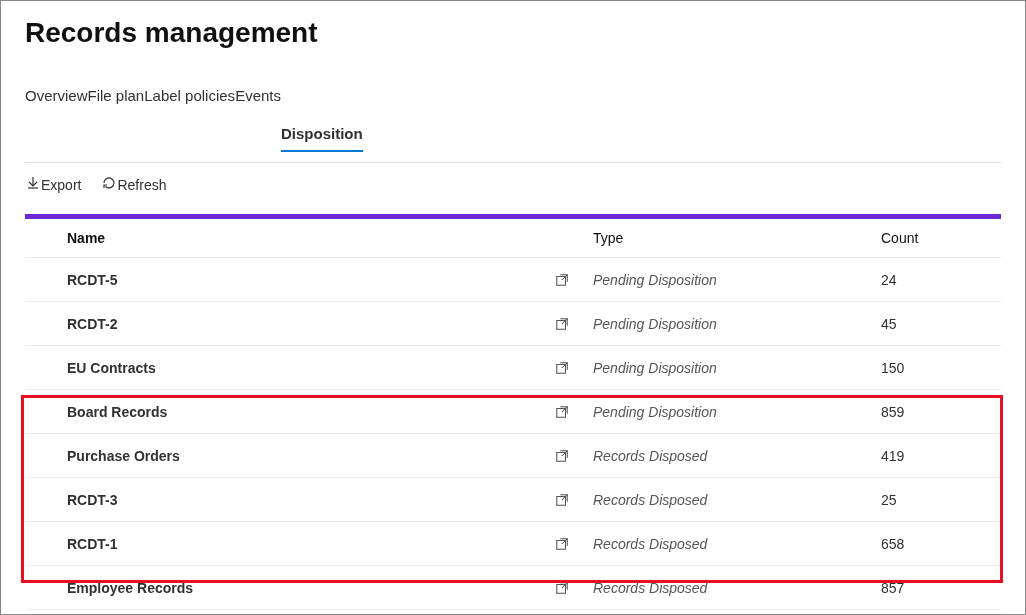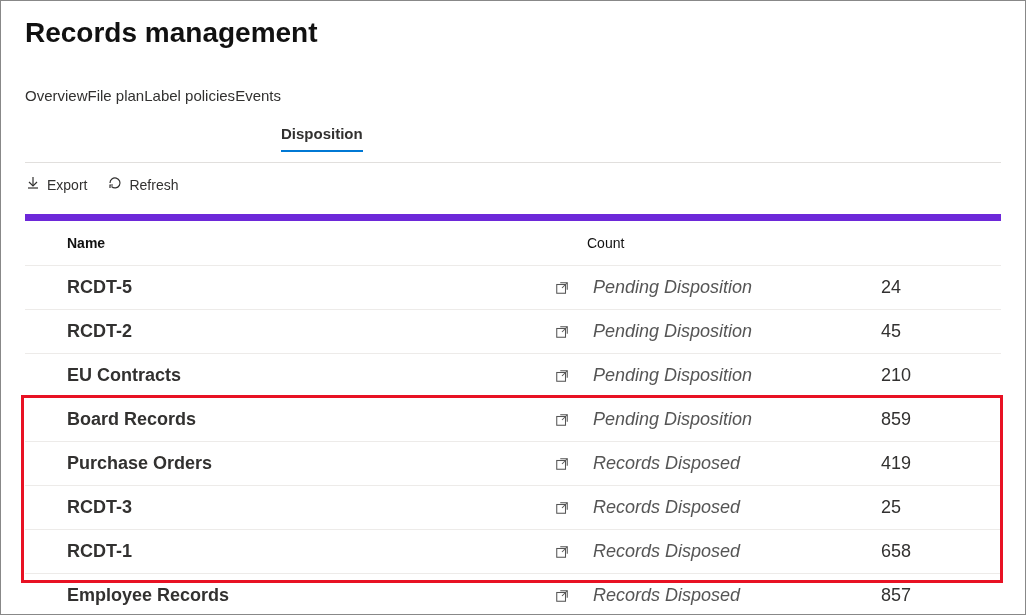--- a/index.html
+++ b/index.html
@@ -51,42 +51,41 @@
     display: flex;
     align-items: center;
     gap: 20px;
     font-size: 14px;
     margin-bottom: 20px;
     color: #323130;
   }
   .toolbar-btn {
     display: inline-flex;
     align-items: center;
-    gap: 6px;
     cursor: pointer;
   }
   .toolbar-btn svg { width: 16px; height: 16px; }
   .grid {
     width: 100%;
   }
   .grid-header, .grid-row {
     display: grid;
     grid-template-columns: 42px 470px 50px 1fr 120px;
     align-items: center;
     border-bottom: 1px solid #edebe9;
   }
   .grid-header {
     font-weight: 600;
     font-size: 14px;
     color: #111;
-    height: 52px;
-    border-top: 7px solid #6d28d9;
+    height: 44px;
+    border-top: 5px solid #6d28d9;
   }
   .grid-row {
-    font-size: 18px;
+    font-size: 14px;
     color: #323130;
     height: 44px;
   }
   .col-name { font-weight: 600; }
   .col-type { font-weight: 400; padding-left: 6px;}
   .col-count { font-weight: 400; }
   .grid-row .col-type { color: #555; font-style: italic; }
   .open-icon { display:flex; align-items:center; justify-content:center; }
   .open-icon svg { width:14px; height:14px; stroke:#555; }
   .highlight-box {
@@ -130,20 +129,21 @@
     </span>
     <span>Refresh</span>
   </div>
 </div>
 
 <div class="grid">
   <div class="grid-header">
     <div></div>
     <div class="col-name">Name</div>
     <div></div>
+    <div class="col-type">Type</div>
     <div class="col-count">Count</div>
   </div>
   <div id="rows-container">
       <div class="grid-row">
         <div></div>
         <div class="col-name">RCDT-5</div>
         <div class="open-icon">
           <svg style="" viewBox="0 0 16 16" fill="none" stroke="#555" stroke-width="1.2">
   <rect x="2" y="4" width="10" height="10"></rect>
             <path d="M6 2h8v8"></path>
@@ -170,21 +170,21 @@
         <div></div>
         <div class="col-name">EU Contracts</div>
         <div class="open-icon">
           <svg style="" viewBox="0 0 16 16" fill="none" stroke="#555" stroke-width="1.2">
   <rect x="2" y="4" width="10" height="10"></rect>
             <path d="M6 2h8v8"></path>
             <path d="M14 2L8 8"></path>
 </svg>
         </div>
         <div class="col-type">Pending Disposition</div>
-        <div class="col-count">210</div>
+        <div class="col-count">150</div>
       </div>
       <div class="grid-row">
         <div></div>
         <div class="col-name">Board Records</div>
         <div class="open-icon">
           <svg style="" viewBox="0 0 16 16" fill="none" stroke="#555" stroke-width="1.2">
   <rect x="2" y="4" width="10" height="10"></rect>
             <path d="M6 2h8v8"></path>
             <path d="M14 2L8 8"></path>
 </svg>

